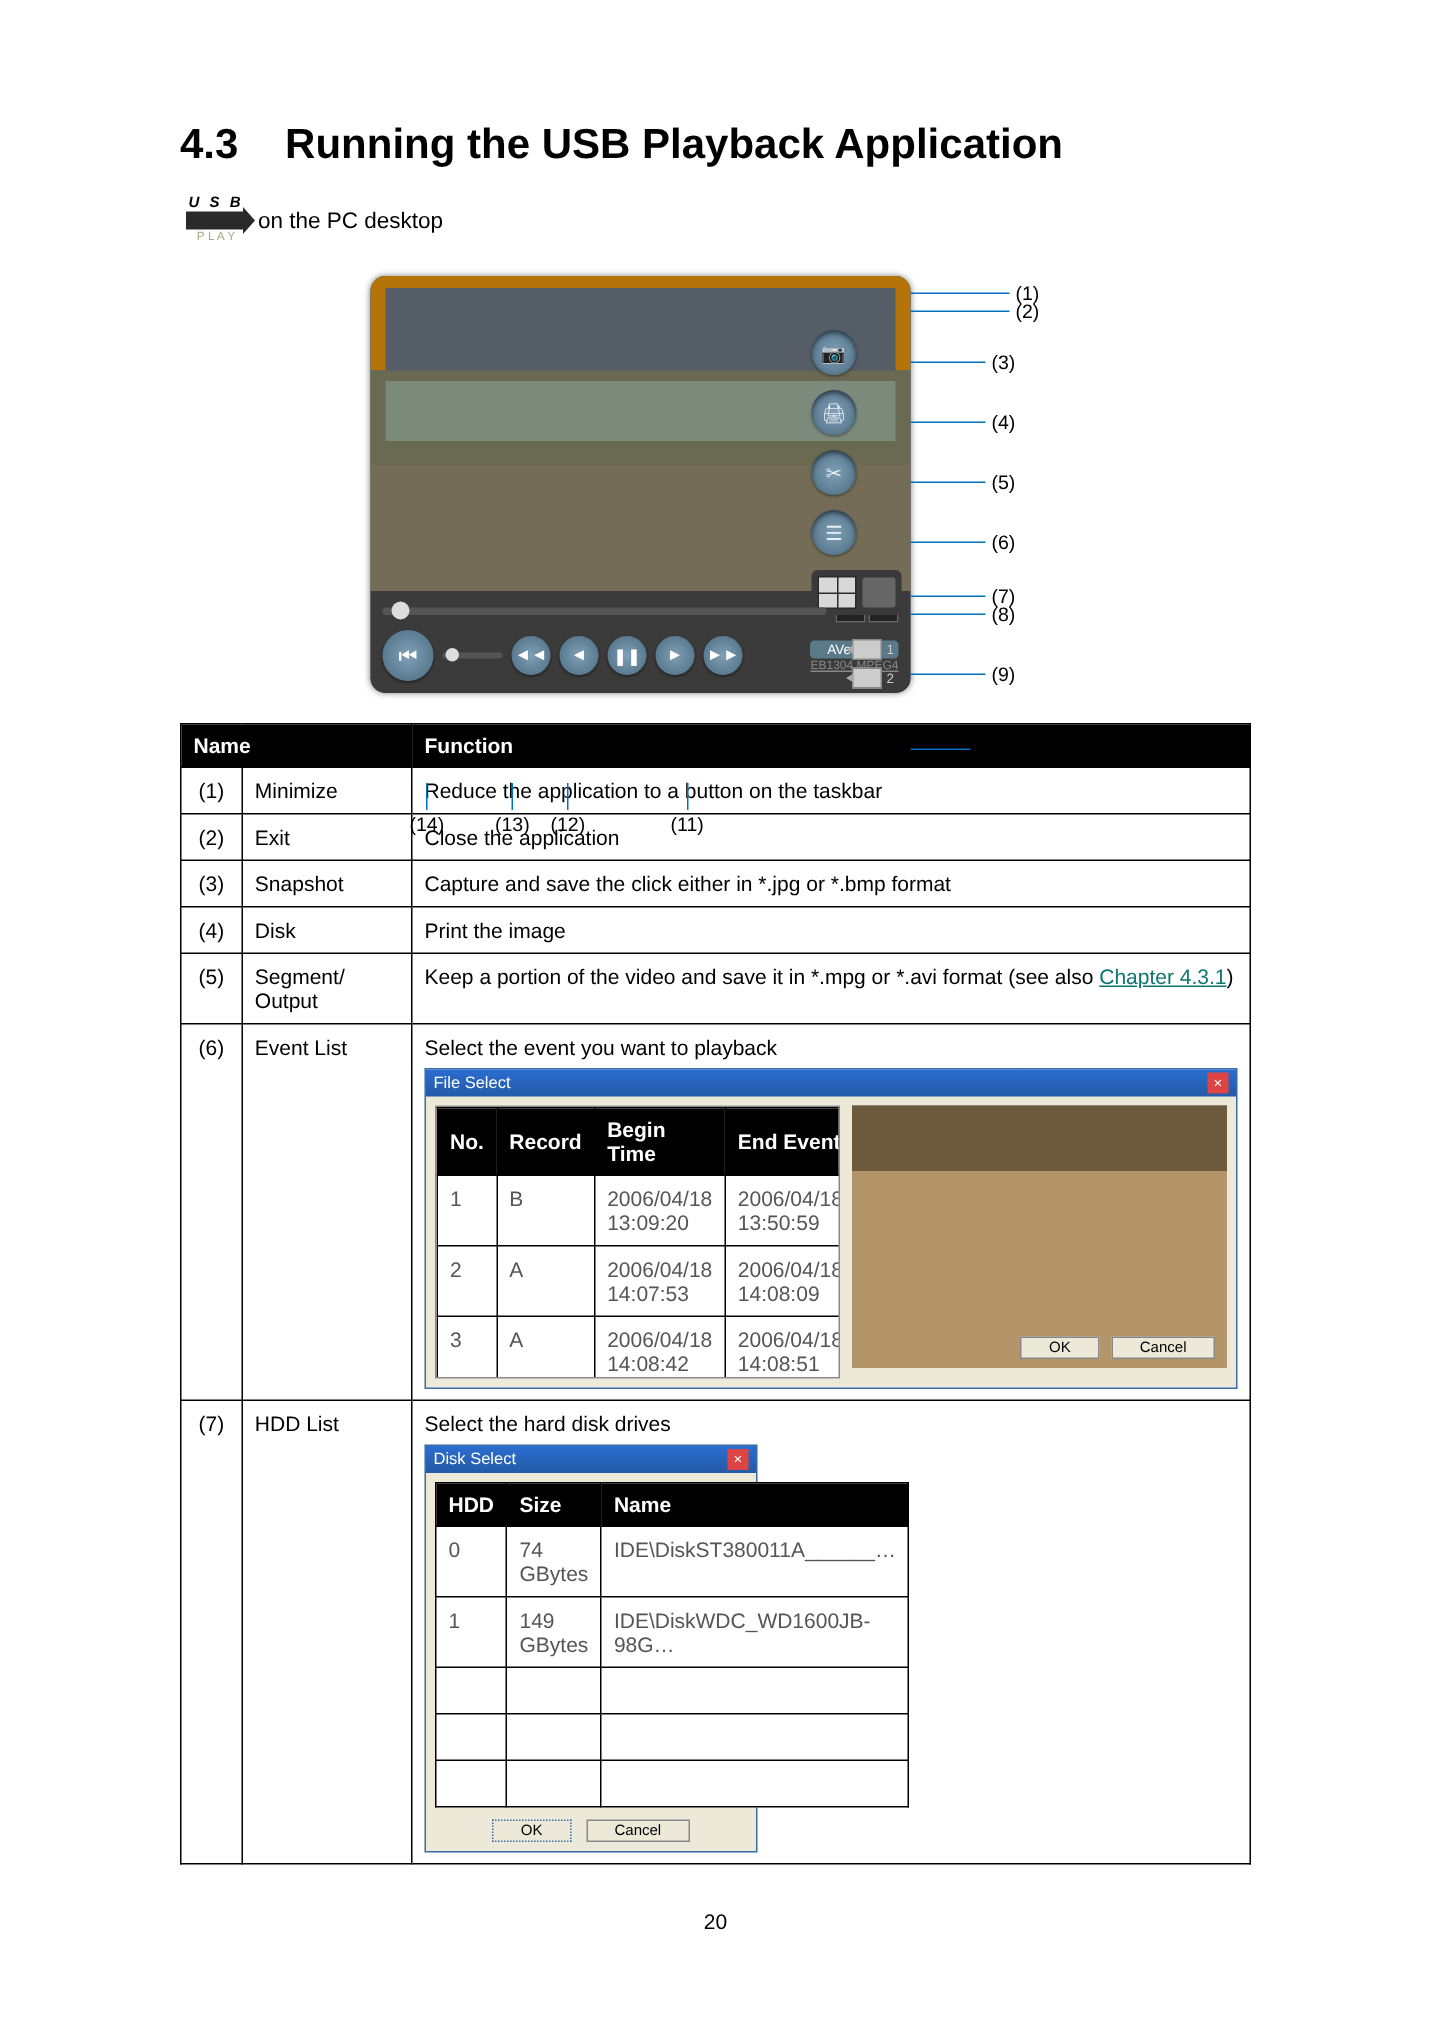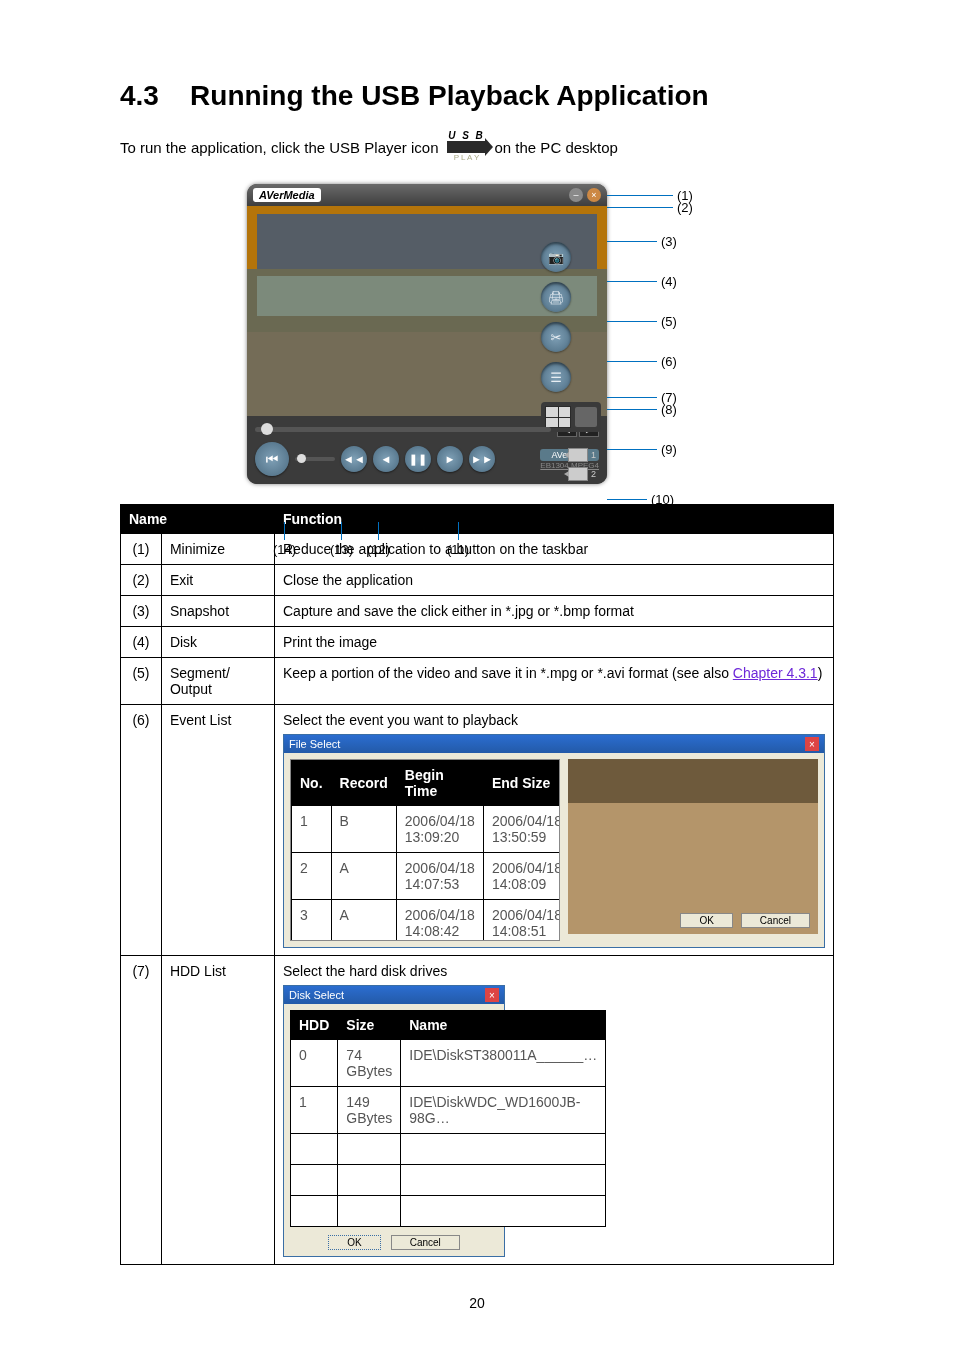--- a/index.html
+++ b/index.html
@@ -165,21 +165,21 @@
     border: 1px solid #000;
   }
   table.func td {
     border: 1px solid #000;
     padding: 7px 8px;
     font-size: 14px;
     vertical-align: top;
   }
   table.func td.num { width: 34px; text-align: center; }
   table.func td.name { width: 150px; }
-  a.link { color: #6d28d9; text-decoration: underline; }
+  a.link { color: #0f766e; text-decoration: underline; }
 
   
   .dlg {
     border: 1px solid #3a6ea5;
     background: #ece9d8;
     font-size: 10px;
     margin-top: 6px;
   }
   .dlg-title {
     background: linear-gradient(#2b6dd0,#235aa8);
@@ -217,39 +217,31 @@
 
 <div class="page">
 
   <h1 class="section-title">
     <span>4.3</span>
     &nbsp;&nbsp;
     <span>Running the USB Playback Application</span>
   </h1>
 
   <div class="intro-line">
-    <span>To run the application, click  the USB Player icon</span>
     <span class="usb-icon">
       <span class="usb-text">U S B</span>
       <span class="arrow"></span>
       <span class="play">P L A Y</span>
     </span>
     <span>on the PC desktop</span>
   </div>
 
   <div class="figure-wrap">
     <div class="figure-inner">
       <div class="player">
-        <div class="player-titlebar">
-          <span class="brand">AVerMedia</span>
-          <span class="window-btns">
-            <span class="wbtn min">–</span>
-            <span class="wbtn close">×</span>
-          </span>
-        </div>
         <div class="video-area">
           <div class="building"></div>
           <div class="bridge"></div>
           <div class="side-column">
             <span class="rbtn">📷</span>
             <span class="rbtn">🖨</span>
             <span class="rbtn">✂</span>
             <span class="rbtn">☰</span>
             <div class="small-panel">
               <span class="split-icon">
@@ -409,21 +401,21 @@
                 <span class="dlg-x">×</span>
               </div>
               <div class="file-select">
                 <div class="event-table">
                   <table>
                     <thead>
                       <tr>
                         <th>No.</th>
                         <th>Record</th>
                         <th>Begin Time</th>
-                        <th>End Size</th>
+                        <th>End Event</th>
                       </tr>
                     </thead>
                     <tbody>
                       <tr>
                         <td>1</td>
                         <td>B</td>
                         <td>2006/04/18 13:09:20</td>
                         <td>2006/04/18 13:50:59</td>
                       </tr>
                       <tr>

